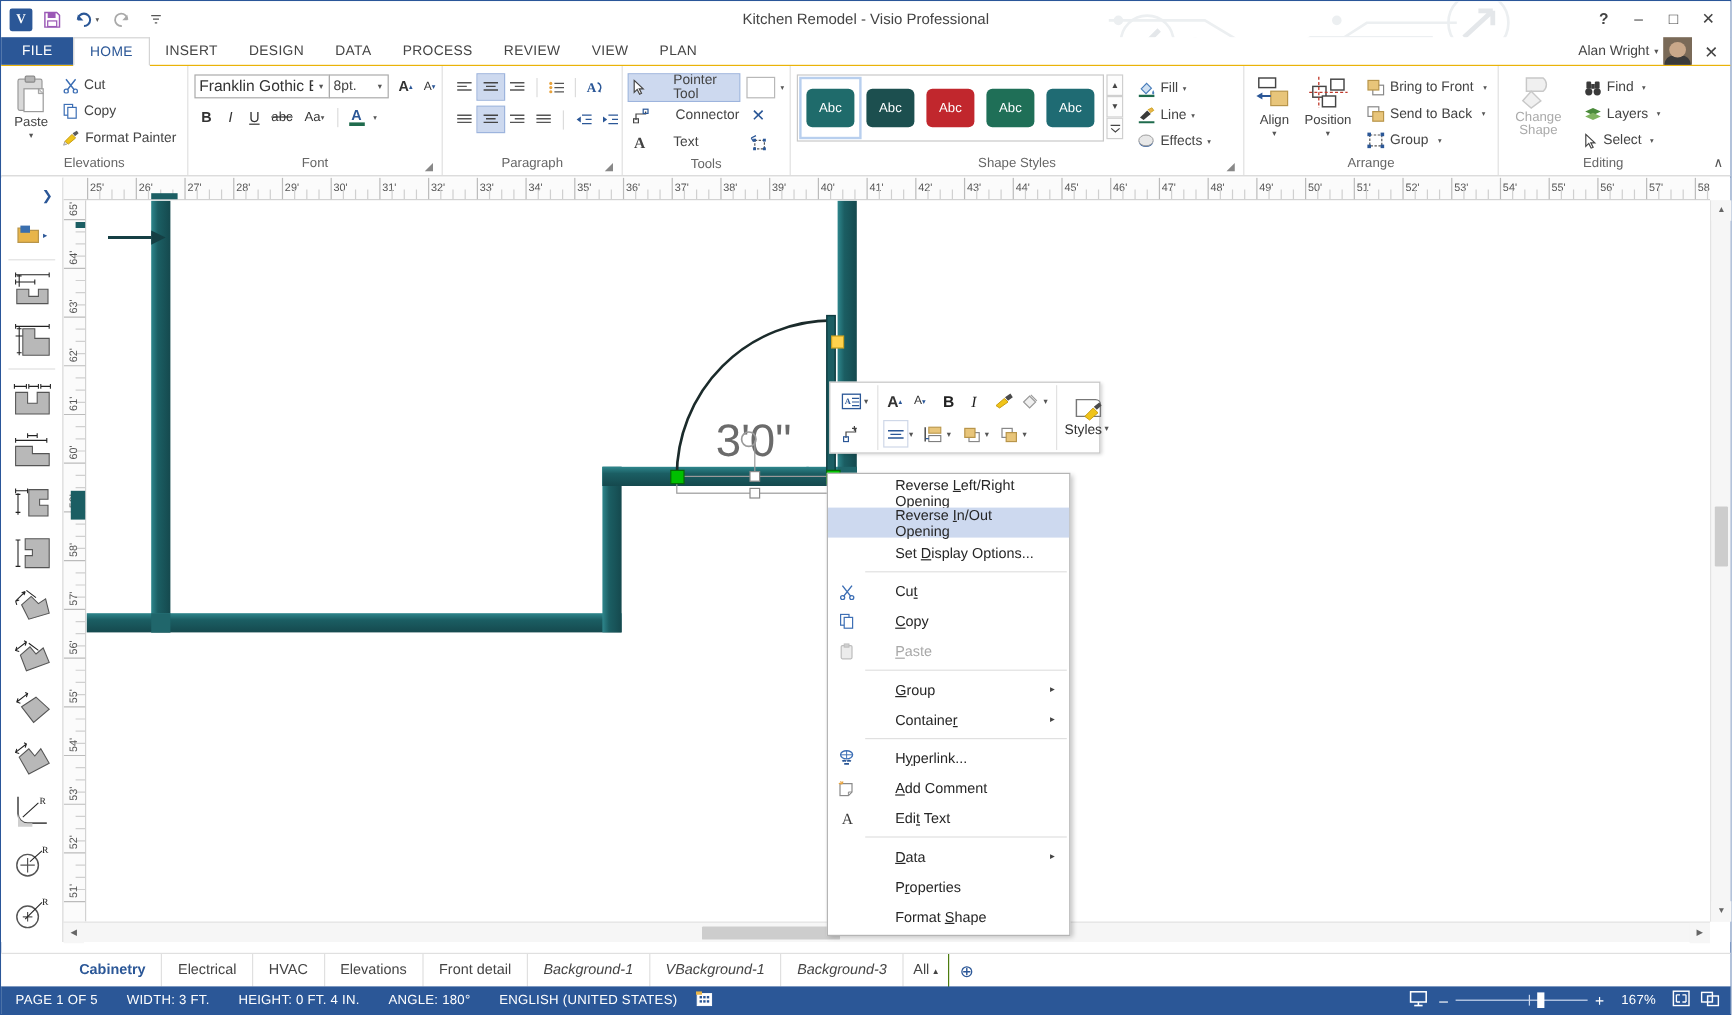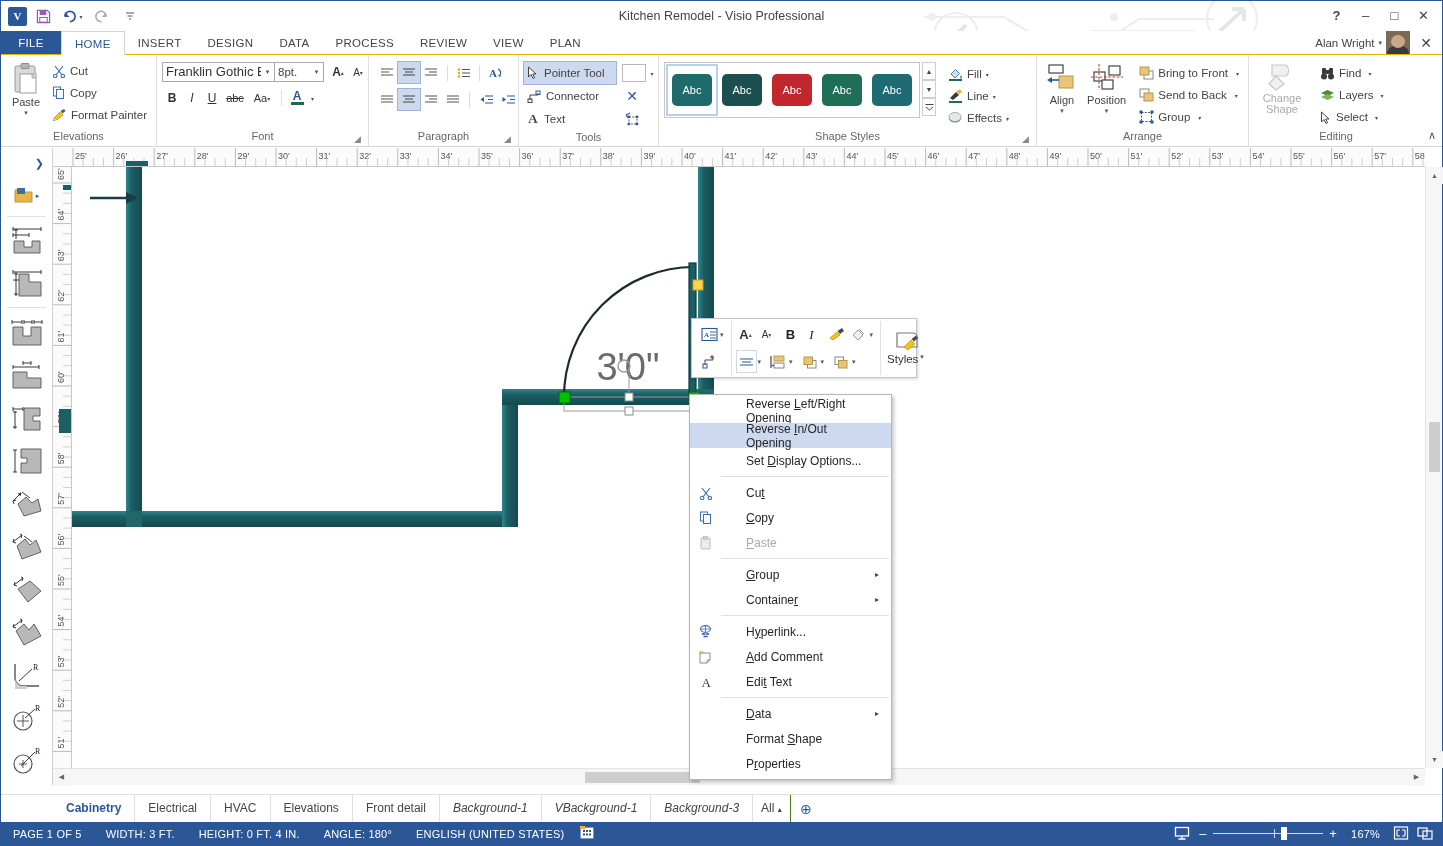--- a/index.html
+++ b/index.html
@@ -87,21 +87,21 @@
   .fsizebox { display:flex; align-items:center; height:20px; border:1px solid #ababab; margin-left:-1px; background:#fff;}
   .fsize { width: 35px; padding: 0 3px; font-size: 11.5px; line-height:18px;}
   .ftbtn { width: 20px; height: 20px; display:flex;align-items:center;justify-content:center;
            font-size: 12px; color:#333; cursor:default;}
 
   
   .pbtn { width: 22px; height: 21px; display:flex;align-items:center;justify-content:center; cursor:default;}
   .pbtn.on { background:#cdd9ef; outline:1px solid #9db4dd;}
 
   
-  .toolbtn { display:flex; align-items:center; gap:5px; height:22px; padding:0 5px 0 3px;
+  .toolbtn { display:flex; align-items:center; gap:22px; height:22px; padding:0 5px 0 3px;
              font-size:11.5px; cursor:default; color:#444;}
   .toolbtn.on { background:#cdd9ef; outline:1px solid #9db4dd;}
 
   
   .gallery { display:flex; border:1px solid #c8c8c8; background:#fff; padding:2px; height:56px; align-items:center;}
   .swatch { width: 48px; height: 48px; display:flex; align-items:center; justify-content:center;
             margin: 0 1px; cursor:default;}
   .swatch.sel { outline: 2px solid #b8cfee; }
   .chip { width: 40px; height: 32px; border-radius: 5px; color:#fff; font-size:11px;
           display:flex;align-items:center;justify-content:center; }
@@ -1374,26 +1374,26 @@
         <span class="marrow"></span>
       </div>
       <div class="msep"></div>
       <div class="mi">
         <span class="mico"></span>
         <span class="mlbl"><span class="ul">D</span>ata</span>
         <span class="marrow">▸</span>
       </div>
       <div class="mi">
         <span class="mico"></span>
-        <span class="mlbl">Format <span class="ul">S</span>hape</span>
+        <span class="mlbl">P<span class="ul">r</span>operties</span>
         <span class="marrow"></span>
       </div>
       <div class="mi">
         <span class="mico"></span>
-        <span class="mlbl">P<span class="ul">r</span>operties</span>
+        <span class="mlbl">Format <span class="ul">S</span>hape</span>
         <span class="marrow"></span>
       </div>
     </div>
 
   <div class="pagetabs">
     <div class="ptab active">Cabinetry</div>
     <div class="ptab">Electrical</div>
     <div class="ptab">HVAC</div>
     <div class="ptab">Elevations</div>
     <div class="ptab">Front detail</div>

